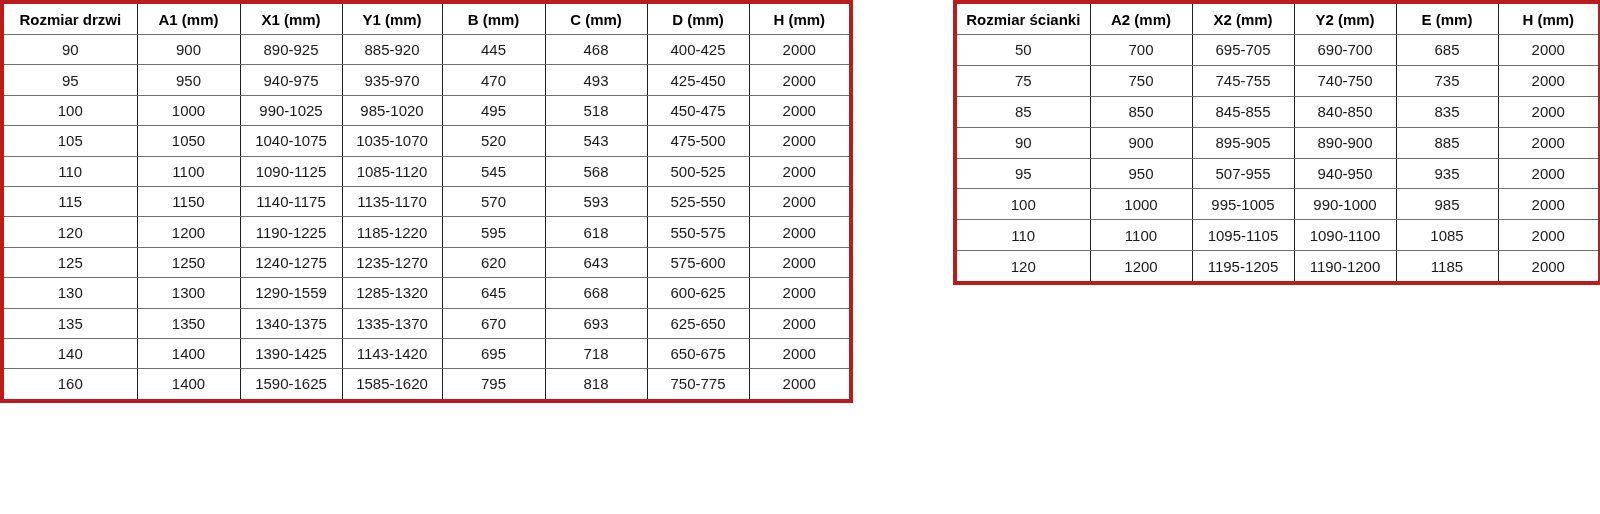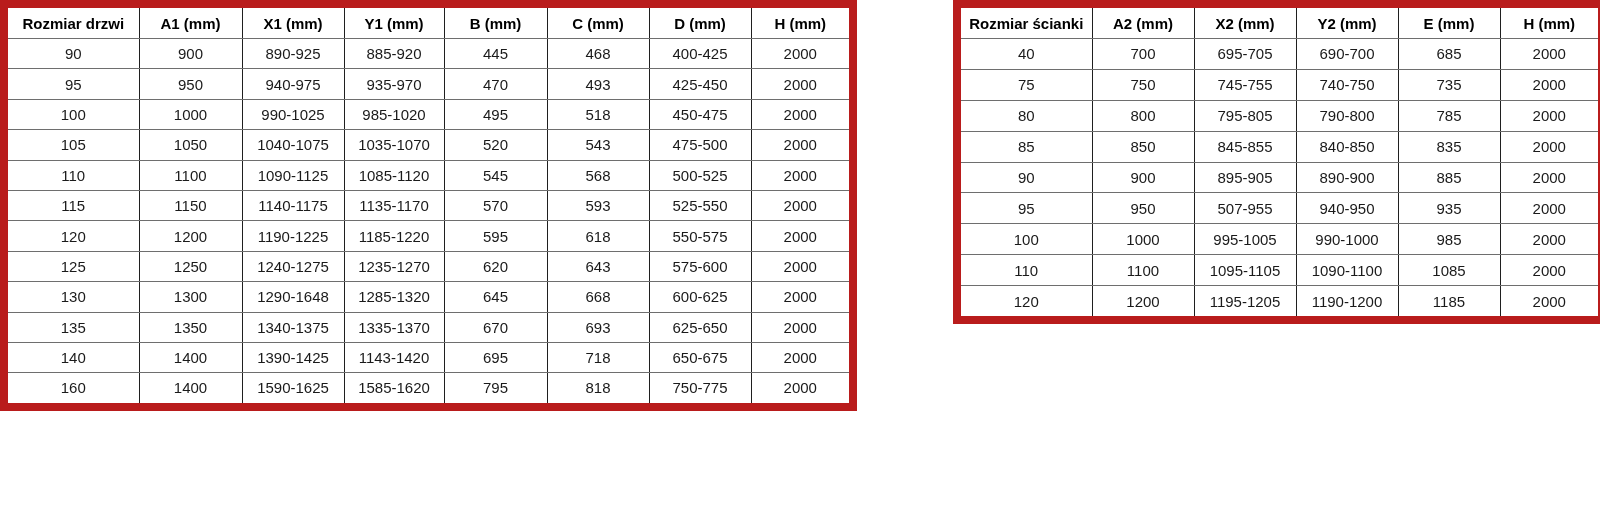--- a/index.html
+++ b/index.html
@@ -18,21 +18,21 @@
   .canvas {
     position: absolute;
     inset: 0;
     background: #ffffff;
   }
   table.spec-table {
     position: absolute;
     border-collapse: collapse;
     table-layout: fixed;
     background: #ffffff;
-    border: 8px solid #b91c1c;
+    border: 4px solid #b91c1c;
     font-size: 15px;
   }
   table.spec-table th,
   table.spec-table td {
     border-left: 1px solid #1f1f1f;
     border-right: 1px solid #1f1f1f;
     border-top: 1px solid #6e6e6e;
     border-bottom: 1px solid #6e6e6e;
     text-align: center;
     vertical-align: middle;
@@ -184,21 +184,21 @@
           <td>1240-1275</td>
           <td>1235-1270</td>
           <td>620</td>
           <td>643</td>
           <td>575-600</td>
           <td>2000</td>
         </tr>
         <tr>
           <td>130</td>
           <td>1300</td>
-          <td>1290-1648</td>
+          <td>1290-1559</td>
           <td>1285-1320</td>
           <td>645</td>
           <td>668</td>
           <td>600-625</td>
           <td>2000</td>
         </tr>
         <tr>
           <td>135</td>
           <td>1350</td>
           <td>1340-1375</td>
@@ -244,44 +244,36 @@
           <th>Rozmiar ścianki</th>
           <th>A2 (mm)</th>
           <th>X2 (mm)</th>
           <th>Y2 (mm)</th>
           <th>E (mm)</th>
           <th>H (mm)</th>
         </tr>
       </thead>
       <tbody>
         <tr>
-          <td>40</td>
+          <td>50</td>
           <td>700</td>
           <td>695-705</td>
           <td>690-700</td>
           <td>685</td>
           <td>2000</td>
         </tr>
         <tr>
           <td>75</td>
           <td>750</td>
           <td>745-755</td>
           <td>740-750</td>
           <td>735</td>
           <td>2000</td>
         </tr>
         <tr>
-          <td>80</td>
-          <td>800</td>
-          <td>795-805</td>
-          <td>790-800</td>
-          <td>785</td>
-          <td>2000</td>
-        </tr>
-        <tr>
           <td>85</td>
           <td>850</td>
           <td>845-855</td>
           <td>840-850</td>
           <td>835</td>
           <td>2000</td>
         </tr>
         <tr>
           <td>90</td>
           <td>900</td>

